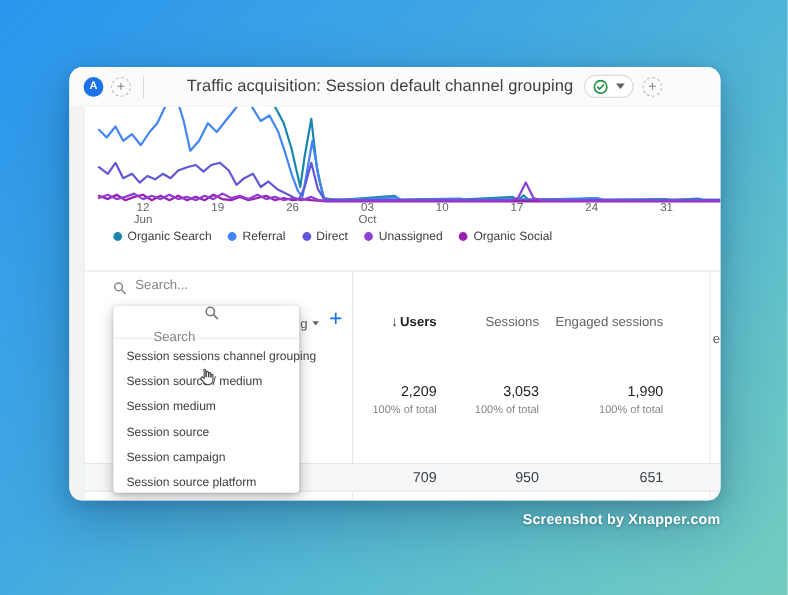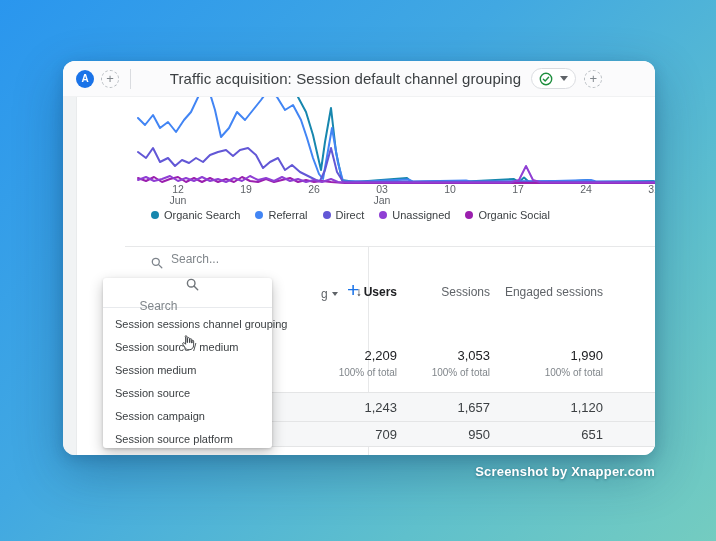--- a/index.html
+++ b/index.html
@@ -23,21 +23,21 @@
                  font-size:13px; line-height:15px; text-align:center; margin-left:7px; flex:none; font-weight:400; }
   .tb-divider { width:1px; height:20px; background:#dadce0; margin-left:11px; flex:none; }
   .title-group { display:flex; align-items:center; margin:4px auto; }
   .report-title { font-size:15px; color:#3c4043; letter-spacing:.1px; white-space:nowrap; }
   .verify-pill { display:flex; align-items:center; border:1px solid #dadce0; border-radius:11px; height:21px;
                  padding:0 7px; margin-left:10px; gap:7px; background:#fff; cursor:pointer; }
   .caret-down { width:0; height:0; border-left:4px solid transparent; border-right:4px solid transparent;
                 border-top:5px solid #5f6368; }
   
   .gutter { position:absolute; left:0; top:36px; bottom:0; width:14px; background:#f1f3f4; border-right:1px solid #e9ebec; }
-  .panel { position:absolute; left:14px; top:36px; right:0; bottom:0; background:#fff;margin-left:48px; }
+  .panel { position:absolute; left:14px; top:36px; right:0; bottom:0; background:#fff; }
   .chart { position:absolute; left:0; top:0; width:578px; height:110px; overflow:hidden; }
   #chart-svg { position:absolute; left:0; top:0; }
   .tick { position:absolute; top:87px; transform:translateX(-50%); text-align:center;
           font-size:10.5px; color:#5f6368; line-height:11px; }
   .legend { position:absolute; left:26px; top:112px; display:flex; gap:15px; align-items:center; }
   .legend-item { display:flex; align-items:center; gap:5px; font-size:11px; color:#3c4043; white-space:nowrap; }
   .dot { width:8px; height:8px; border-radius:50%; flex:none; }
   .hdiv  { position:absolute; left:0; right:0; top:149px; height:1px; background:#e7e8e9; }
   .vdiv1 { position:absolute; left:243px; top:149px; bottom:0; width:1px; background:#e7e8e9; }
   .vdiv2 { position:absolute; left:568px; top:149px; bottom:0; width:1px; background:#e7e8e9; }
@@ -123,21 +123,21 @@
         <div class="tick" style="left: 121px;">
           <div>19</div>
           <div></div>
         </div>
         <div class="tick" style="left: 189px;">
           <div>26</div>
           <div></div>
         </div>
         <div class="tick" style="left: 257px;">
           <div>03</div>
-          <div>Jan</div>
+          <div>Oct</div>
         </div>
         <div class="tick" style="left: 325px;">
           <div>10</div>
           <div></div>
         </div>
         <div class="tick" style="left: 393px;">
           <div>17</div>
           <div></div>
         </div>
         <div class="tick" style="left: 461px;">
@@ -199,25 +199,20 @@
     <span class="th th-cut">eng</span>
 
     <span class="tot-val c1">2,209</span>
     <span class="tot-val c2">3,053</span>
     <span class="tot-val c3">1,990</span>
     <span class="tot-sub c1">100% of total</span>
     <span class="tot-sub c2">100% of total</span>
     <span class="tot-sub c3">100% of total</span>
 
     <div id="rows-holder"></div>
-  <div class="data-row row-0">
-        <span class="cell" style="right: 258px;">1,243</span>
-        <span class="cell" style="right: 165px;">1,657</span>
-        <span class="cell" style="right: 52px;">1,120</span>
-      </div>
       <div class="data-row row-1">
         <span class="cell" style="right: 258px;">709</span>
         <span class="cell" style="right: 165px;">950</span>
         <span class="cell" style="right: 52px;">651</span>
       </div>
     </div>
 
   <div class="dropdown">
     <div class="dd-search">
       <span style="display:flex;">

